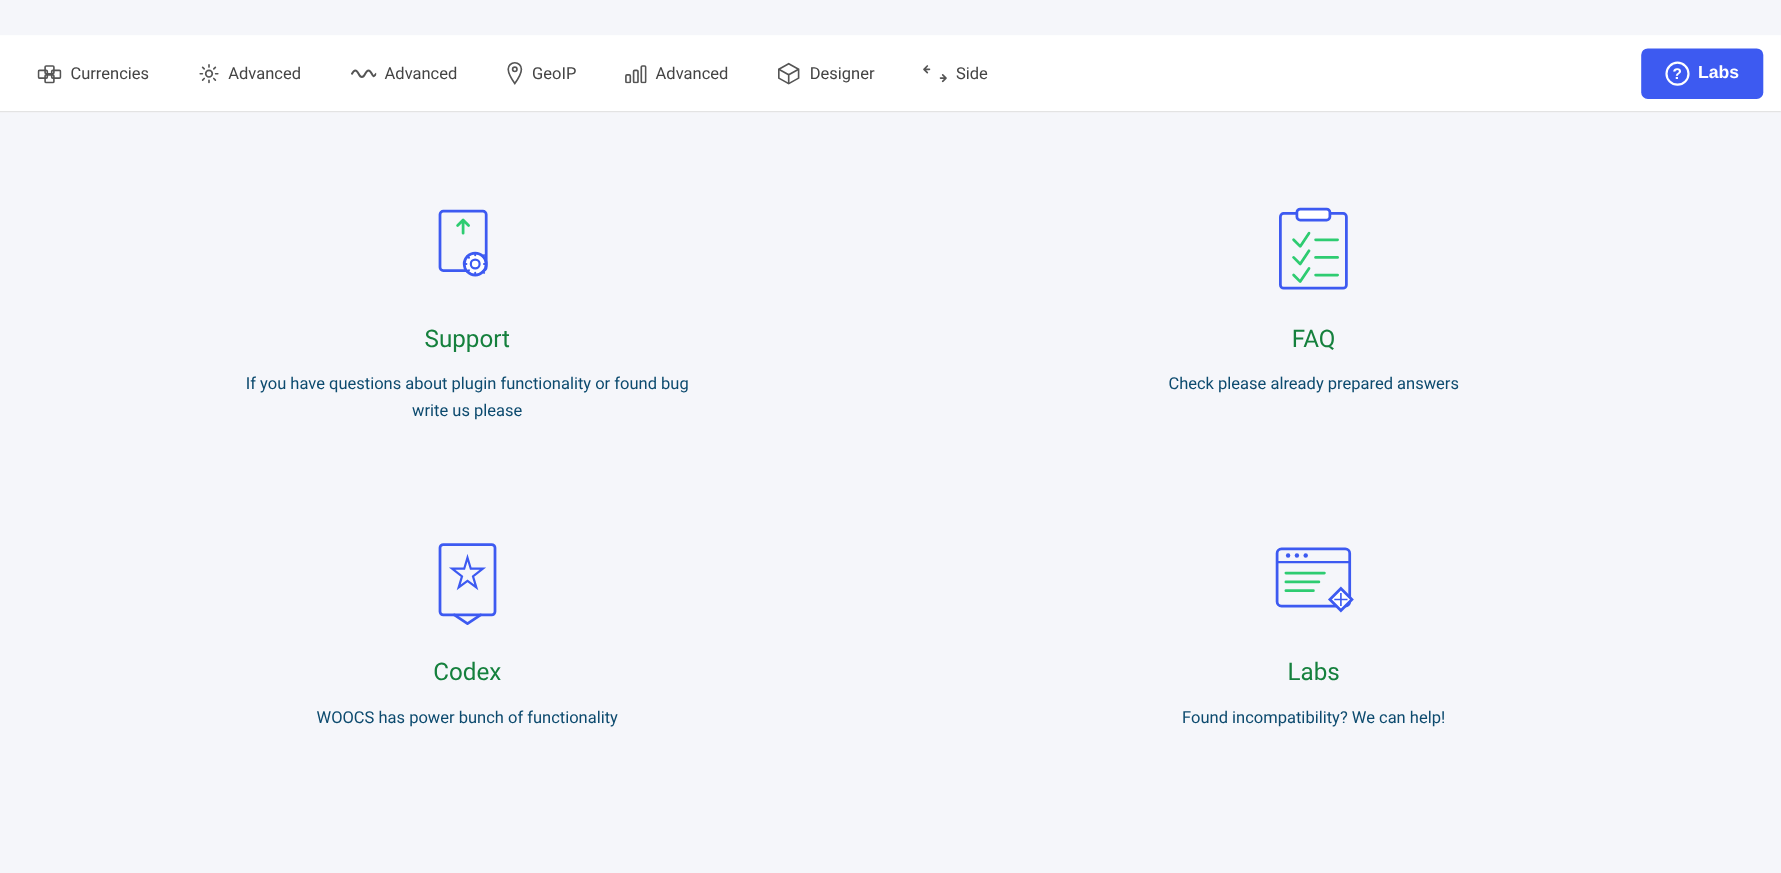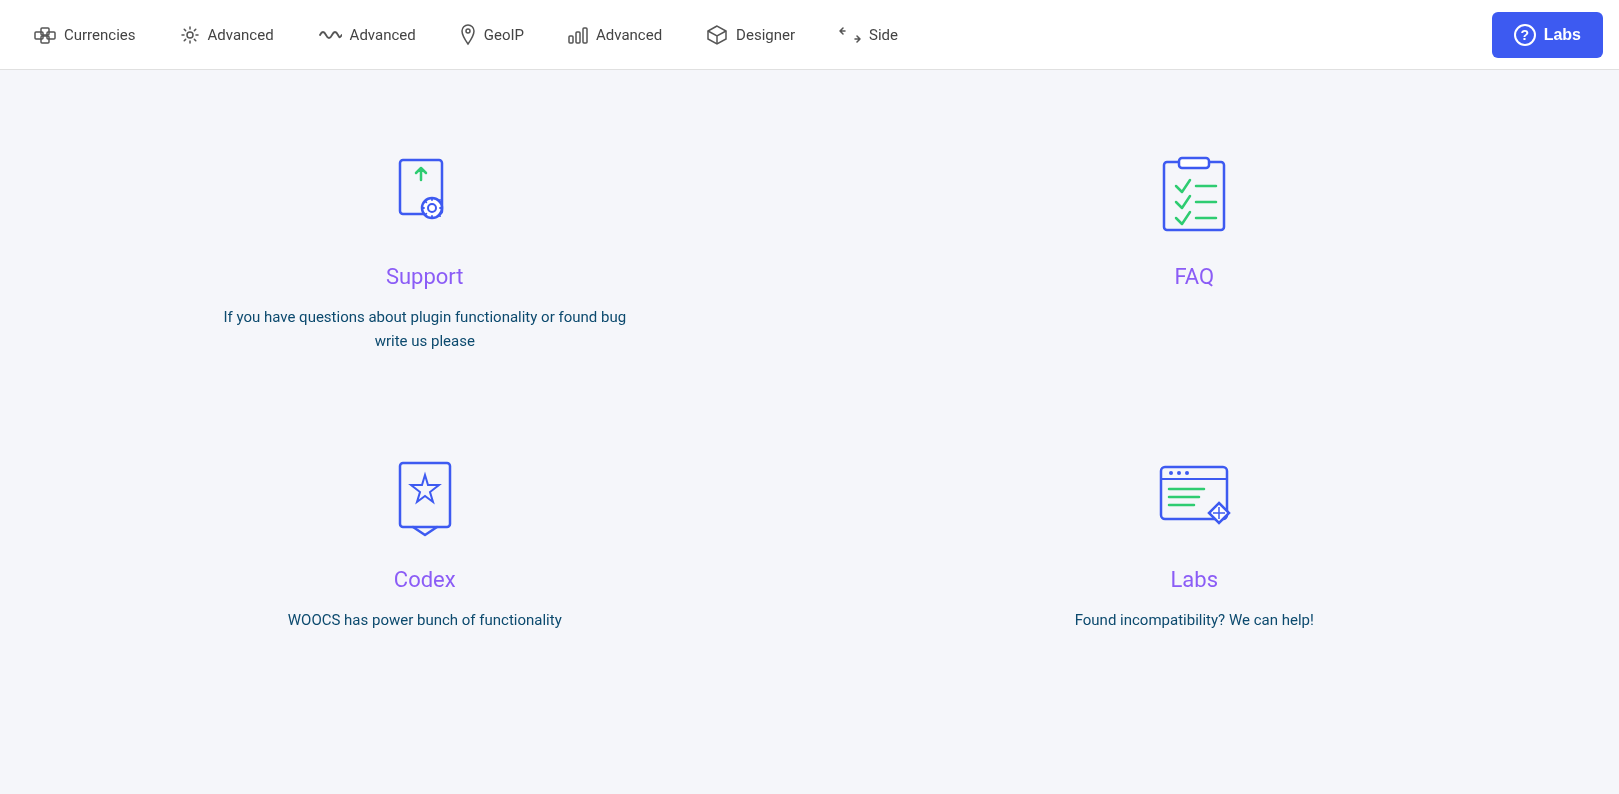--- a/index.html
+++ b/index.html
@@ -11,20 +11,21 @@
 
     
     .top-nav {
       background: #fff;
       border-bottom: 1px solid #e0e0e0;
       display: flex;
       align-items: center;
       padding: 0 16px;
       height: 70px;
       gap: 8px;
+      margin-top: 32px;
     }
     .nav-item {
       display: flex;
       align-items: center;
       gap: 8px;
       padding: 8px 18px;
       color: #444;
       font-size: 15px;
       cursor: pointer;
       border-radius: 4px;
@@ -77,21 +78,21 @@
       text-align: center;
       padding: 20px 80px;
     }
 
     .card-icon {
       margin-bottom: 24px;
     }
 
     .card-title {
       font-size: 22px;
-      color: #8b5cf6;
+      color: #15803d;
       font-weight: 400;
       margin-bottom: 16px;
     }
 
     .card-desc {
       font-size: 15px;
       color: #0c4a6e;
       line-height: 1.6;
       max-width: 420px;
     }
@@ -216,20 +217,21 @@
 
         <polyline points="22,36 28,42 36,30" stroke="#2ecc71" stroke-width="2.5" stroke-linecap="round" stroke-linejoin="round"></polyline>
         <line x1="42" y1="36" x2="62" y2="36" stroke="#2ecc71" stroke-width="2.5" stroke-linecap="round"></line>
         <polyline points="22,52 28,58 36,46" stroke="#2ecc71" stroke-width="2.5" stroke-linecap="round" stroke-linejoin="round"></polyline>
         <line x1="42" y1="52" x2="62" y2="52" stroke="#2ecc71" stroke-width="2.5" stroke-linecap="round"></line>
         <polyline points="22,68 28,74 36,62" stroke="#2ecc71" stroke-width="2.5" stroke-linecap="round" stroke-linejoin="round"></polyline>
         <line x1="42" y1="68" x2="62" y2="68" stroke="#2ecc71" stroke-width="2.5" stroke-linecap="round"></line>
       </svg>
     </div>
     <div class="card-title">FAQ</div>
+    <div class="card-desc">Check please already prepared answers</div>
   </div>
 
   <div class="card">
     <div class="card-icon">
       <svg width="80" height="90" viewBox="0 0 80 90" fill="none">
 
         <rect x="15" y="10" width="50" height="64" rx="3" stroke="#3d5af1" stroke-width="2.5"></rect>
 
         <path d="M28 74 L40 82 L52 74" stroke="#3d5af1" stroke-width="2.5" stroke-linecap="round" stroke-linejoin="round"></path>
 

